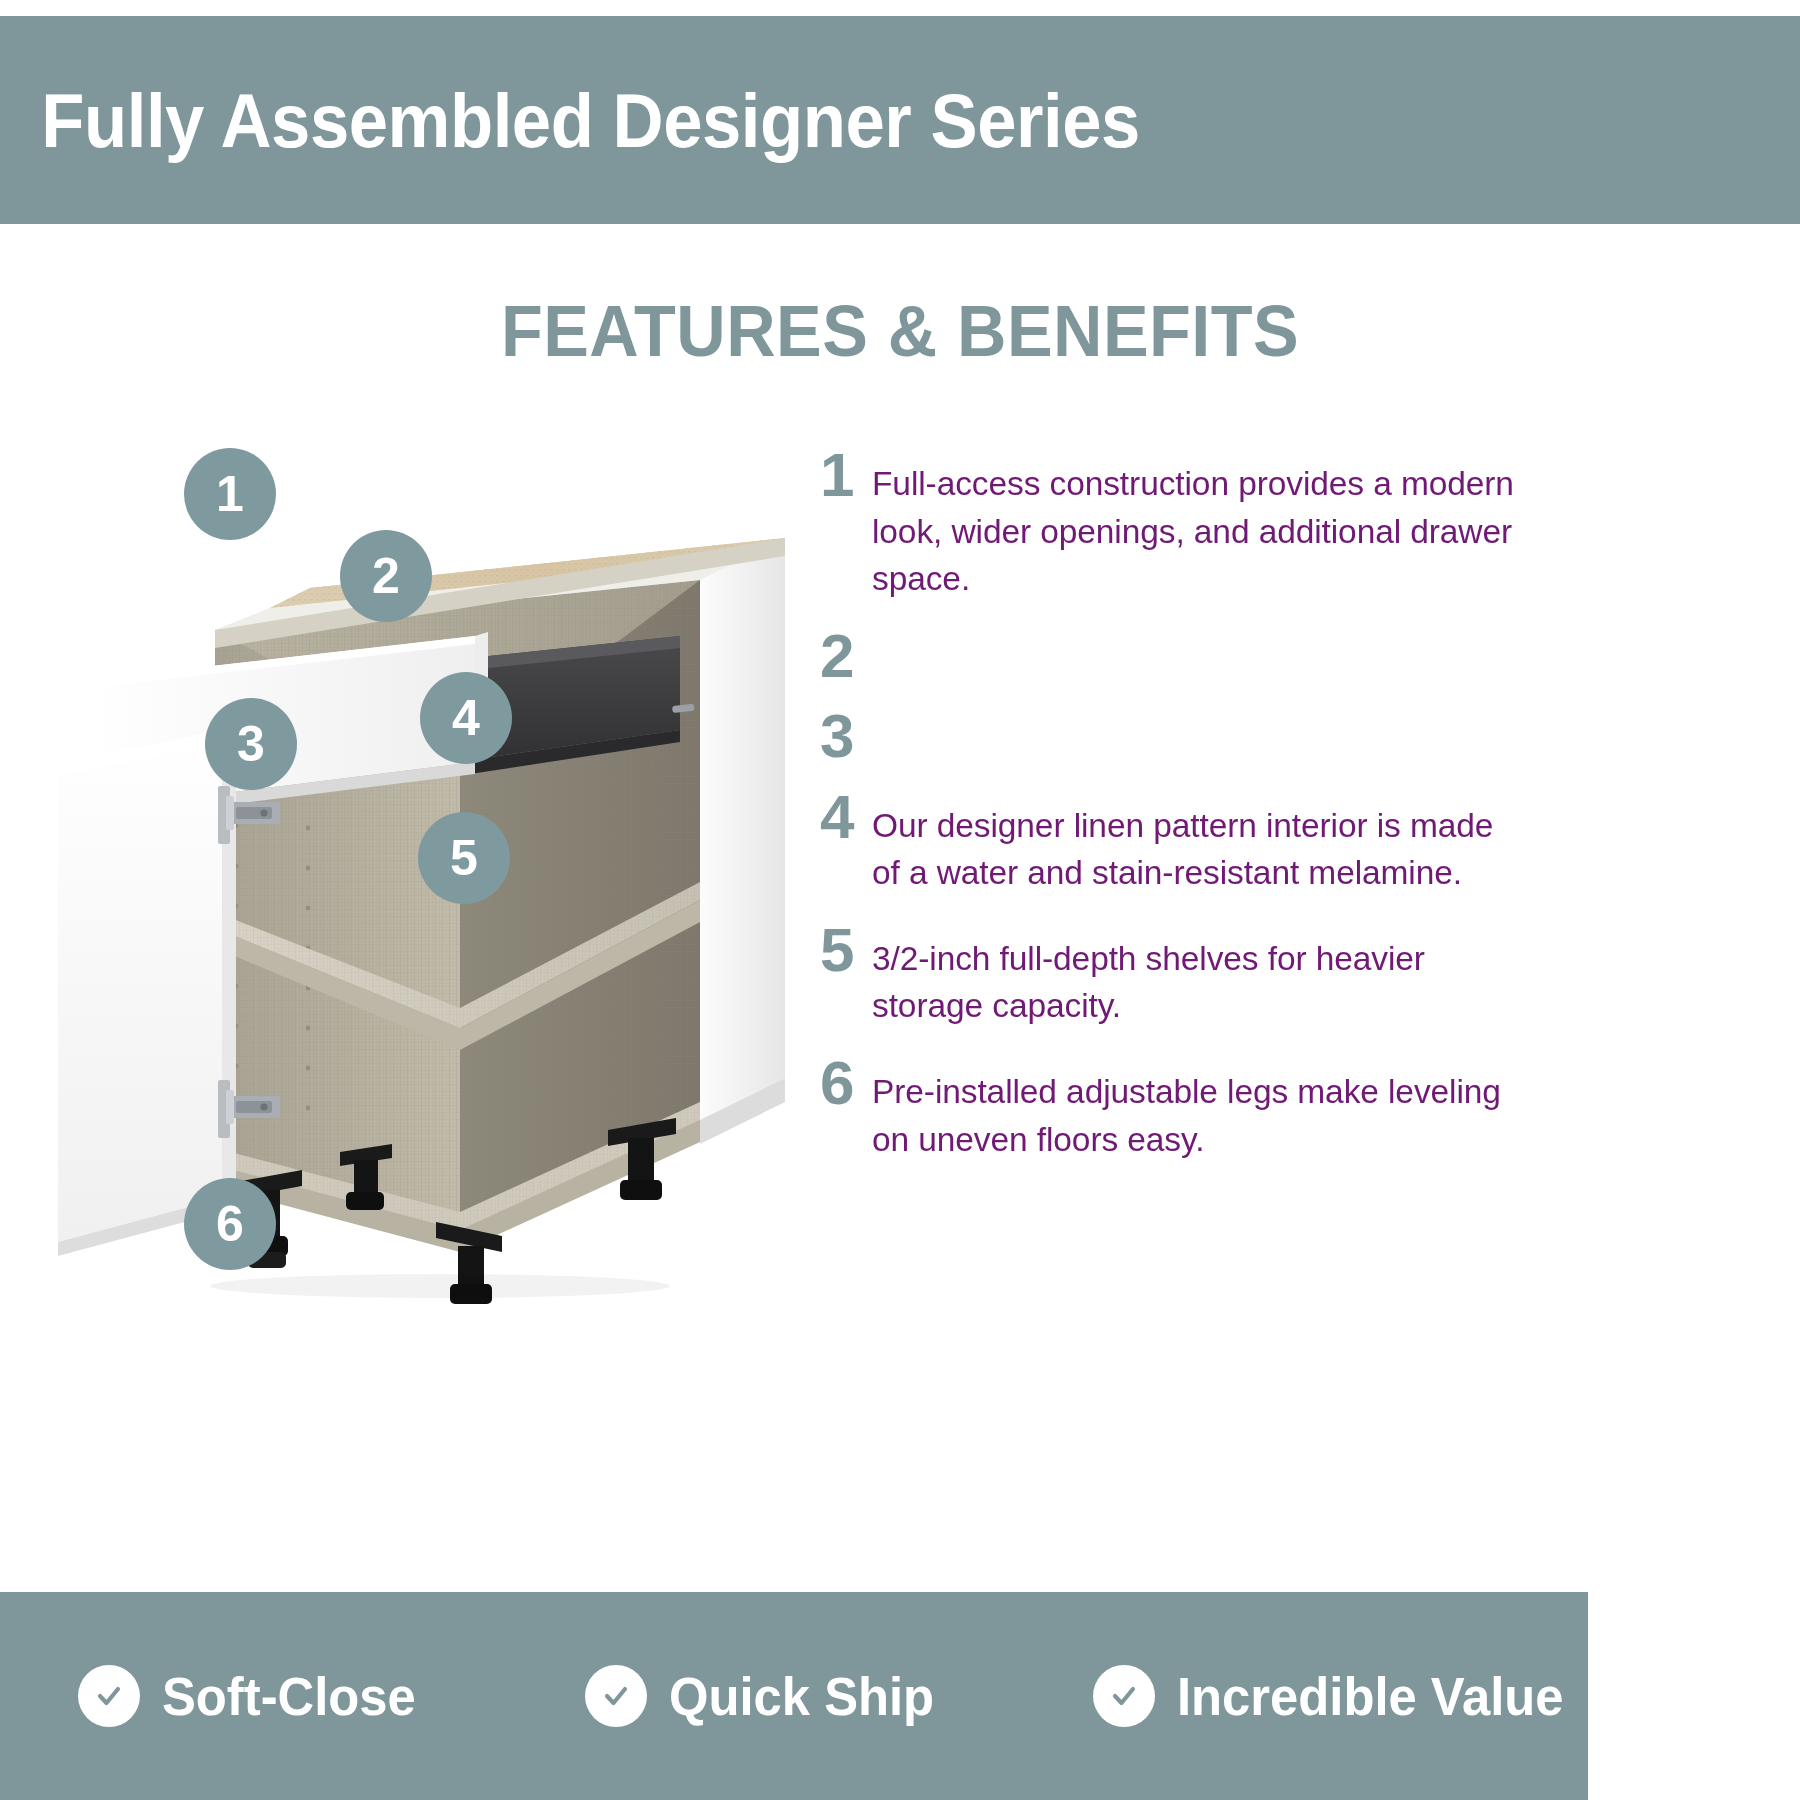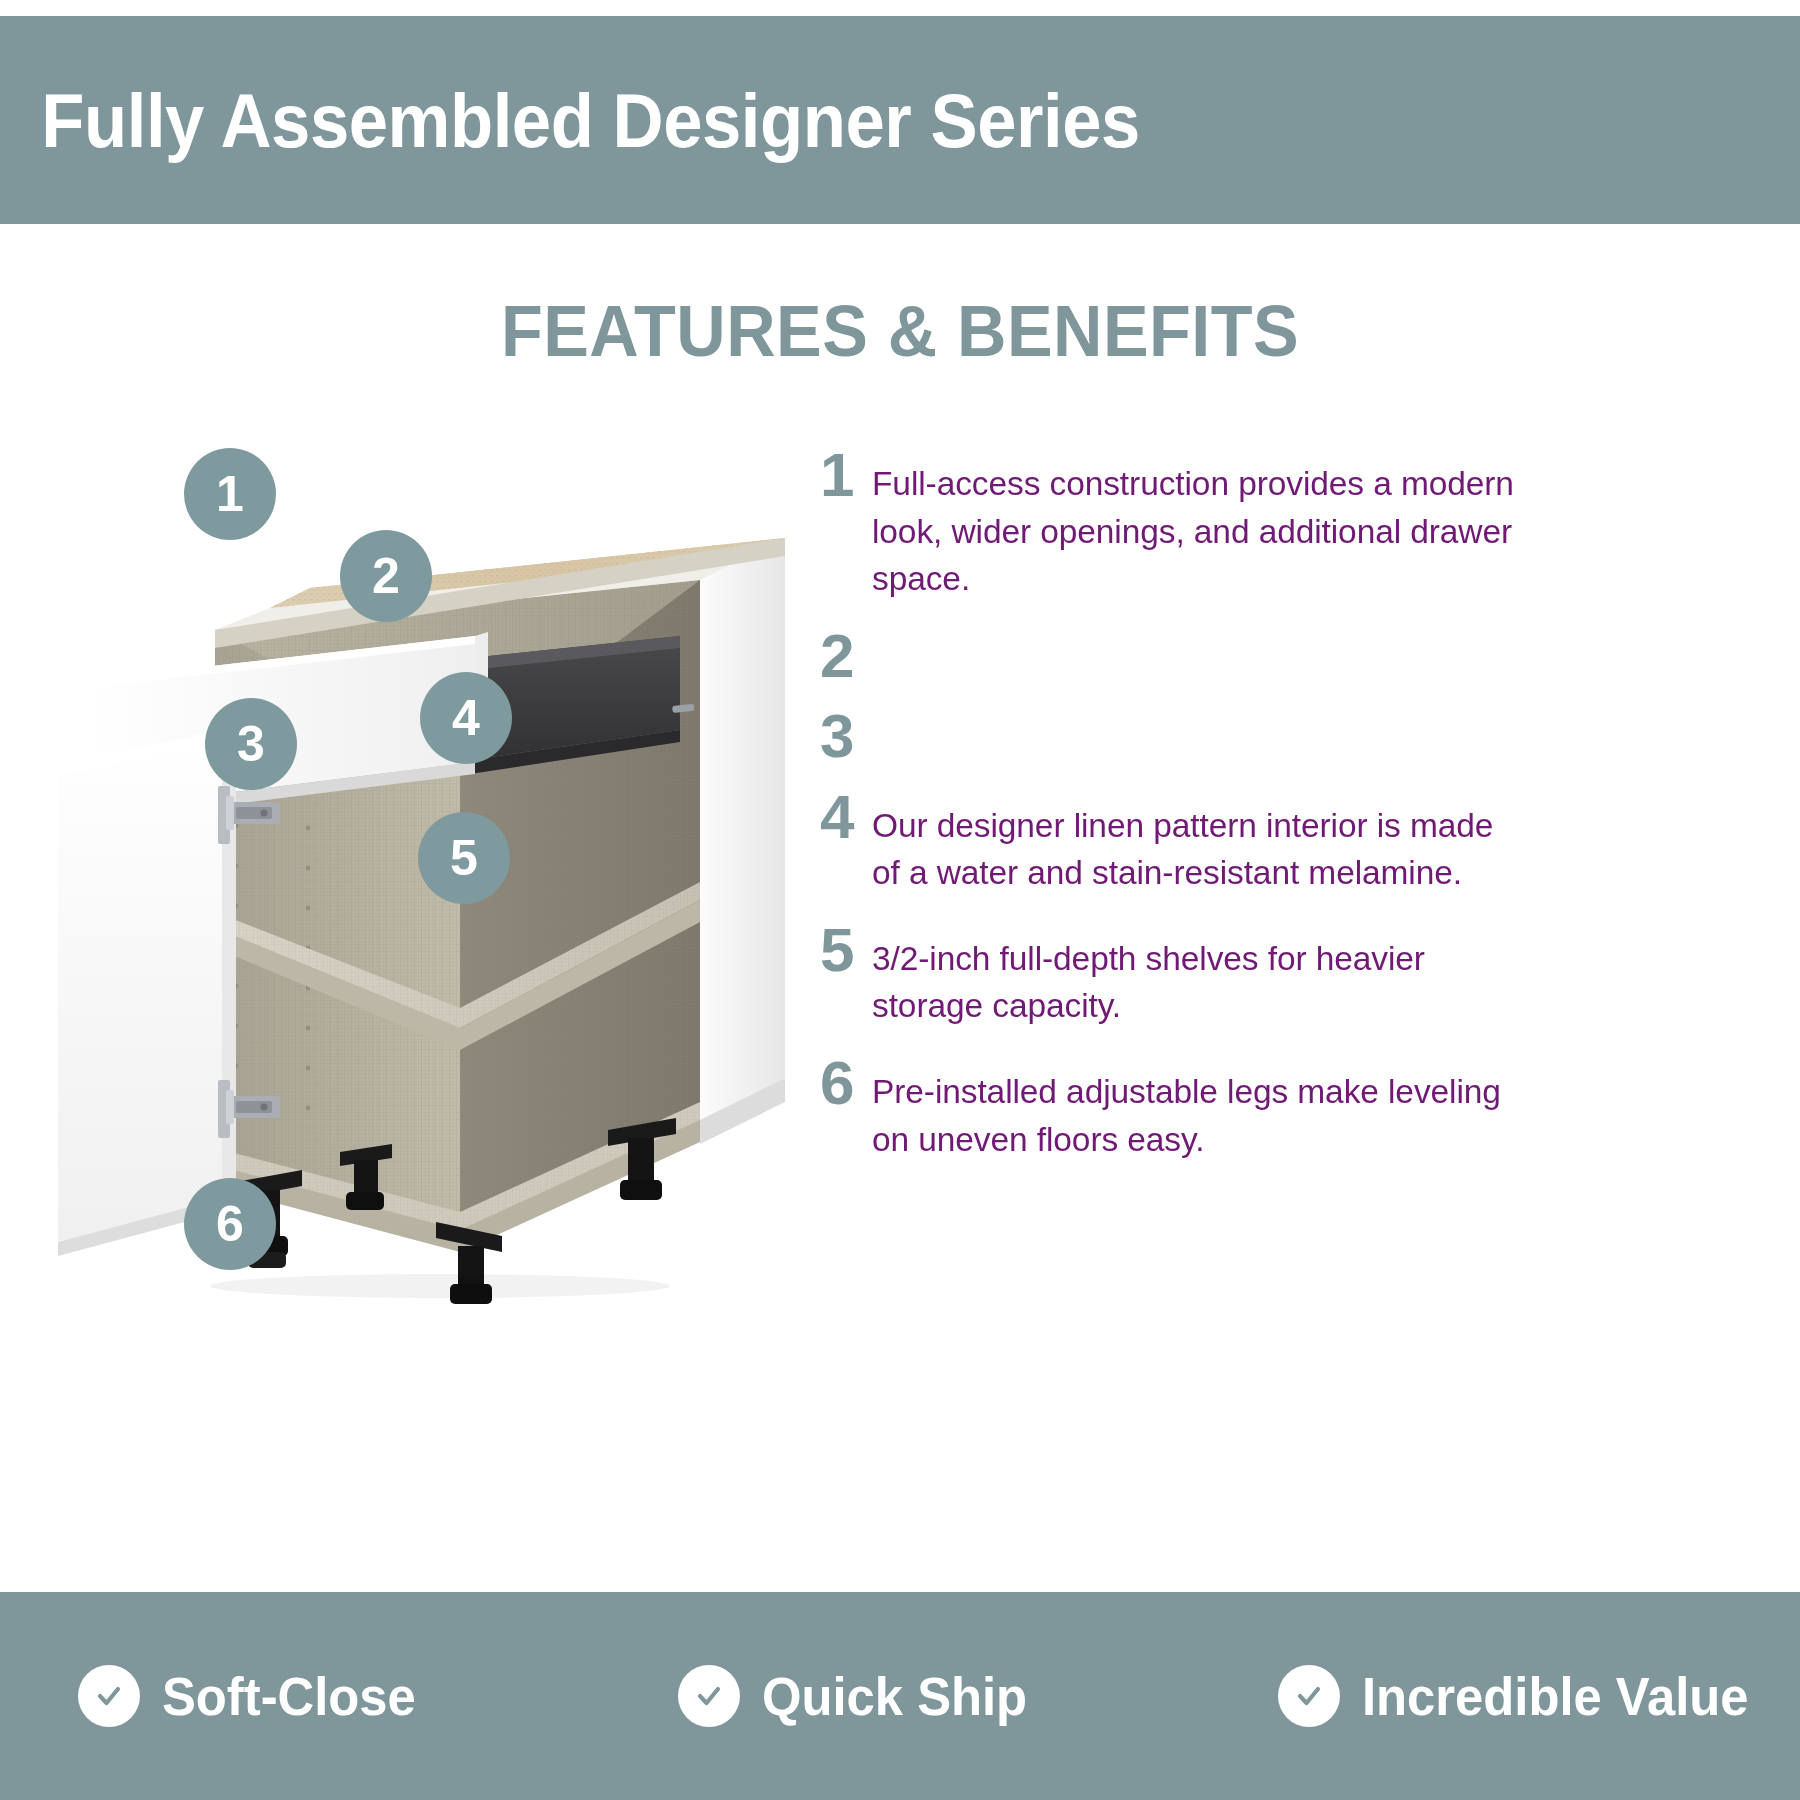--- a/index.html
+++ b/index.html
@@ -88,21 +88,21 @@
     font-family:"Liberation Sans",sans-serif;
     font-weight:400;
     font-size:33.5px;
     line-height:1.42;
     padding-top:12px;
     letter-spacing:-0.1px;
   }
 
   
   .footer-bar{
-    position:absolute; left:0; bottom:0; width:1800px; height:208px;
+    position:absolute; left:0; bottom:0; width:1588px; height:208px;
     background:#7f979b;
     display:flex; align-items:center;
   }
   .footer-item{
     flex:1 1 0;
     display:flex; align-items:center; justify-content:flex-start;
     padding-left:78px;
   }
   .check-badge{
     flex:0 0 auto;

